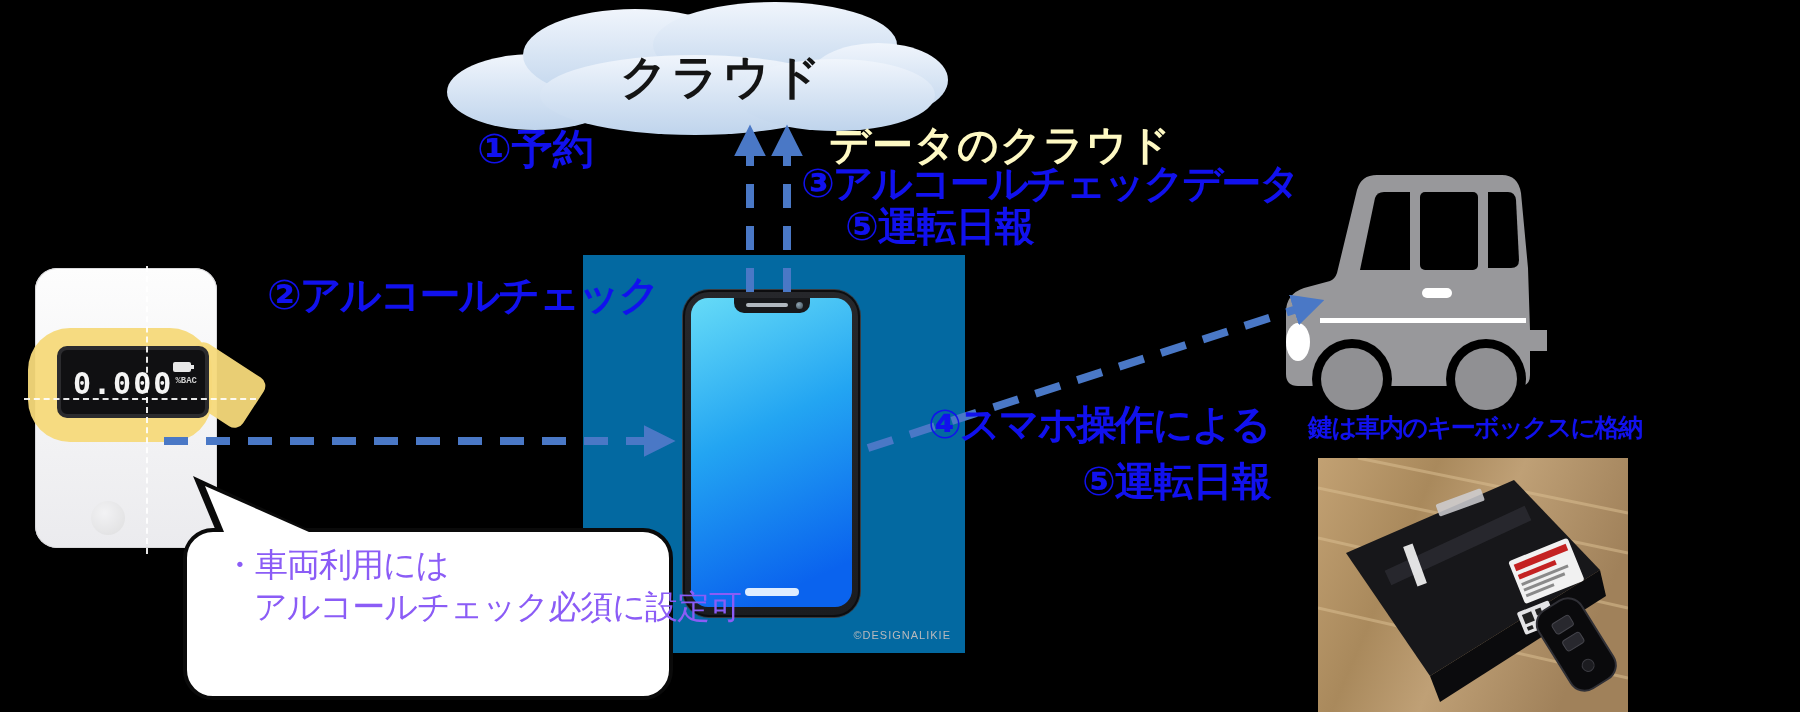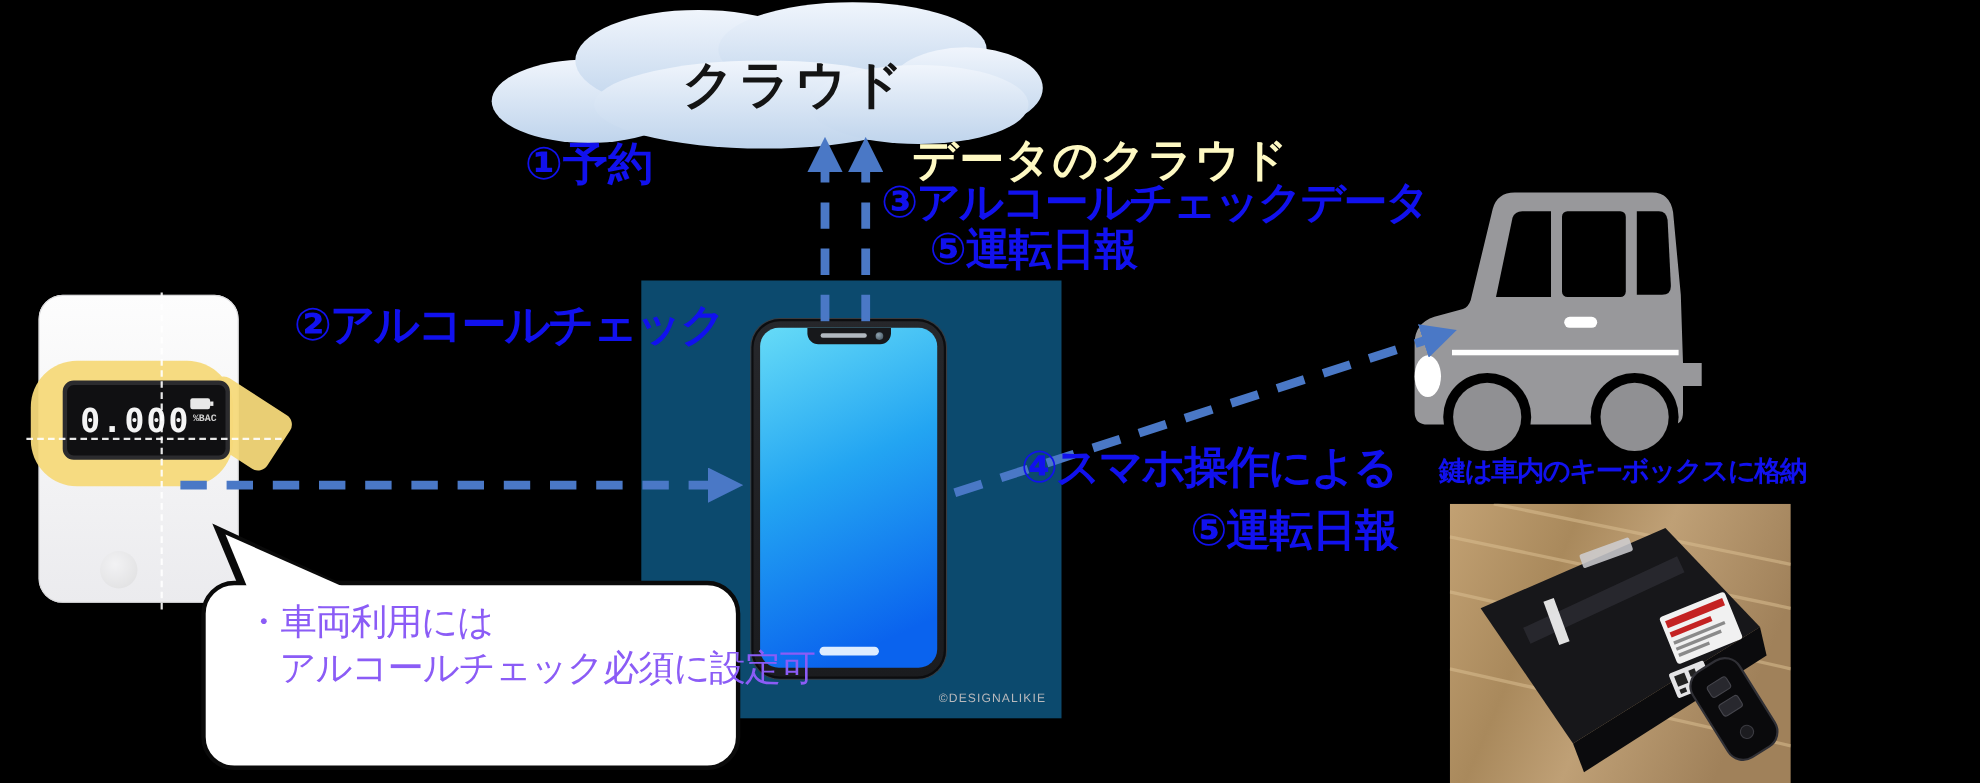--- a/index.html
+++ b/index.html
@@ -19,21 +19,21 @@
   #label-s3{left:801px;top:156px;font-size:40px;letter-spacing:-2px;}
   #label-s5{left:801px;top:199px;font-size:40px;letter-spacing:-1px;margin-left:44px;}
   #label-s4a{left:928px;top:397px;font-size:40px;letter-spacing:-2px;}
   #label-s4b{left:1082px;top:454px;font-size:40px;letter-spacing:-1px;}
   #car-caption{left:1308px;top:411px;font-size:25px;letter-spacing:-1.5px;z-index:5;color:#1111ee;font-weight:800;white-space:nowrap;}
 
   
   #arrows{left:0;top:0;z-index:4;pointer-events:none;}
 
   
-  #backdrop{left:583px;top:255px;width:382px;height:398px;background:#0c4a6e;z-index:1;}
+  #backdrop{left:583px;top:255px;width:382px;height:398px;background:#0369a1;z-index:1;}
   #watermark{position:absolute;right:14px;bottom:12px;font-size:11px;color:#b9b9bc;letter-spacing:1px;}
   #phone{left:683px;top:290px;width:177px;height:327px;background:linear-gradient(180deg,#26272b,#1b1c1f);
          border-radius:26px;z-index:2;box-shadow:inset 0 0 0 2px #0d0d0f, 0 0 0 1px #3a3b3f;}
   #screen{position:absolute;left:8px;top:8px;right:8px;bottom:10px;border-radius:17px;
           background:linear-gradient(155deg,#66dbf7 0%,#23a5f2 42%,#0a63ee 88%);overflow:hidden;}
   #notch{position:absolute;left:50%;transform:translateX(-50%);top:0;width:76px;height:15px;background:#17181b;
          border-radius:0 0 10px 10px;}
   #speaker{position:absolute;left:12px;top:5px;width:42px;height:4px;border-radius:2px;background:#cdd5dc;opacity:.85;}
   #camera-dot{position:absolute;left:62px;top:4px;width:7px;height:7px;border-radius:50%;
               background:radial-gradient(circle at 35% 35%,#8fa3b0,#3a4a55);}

